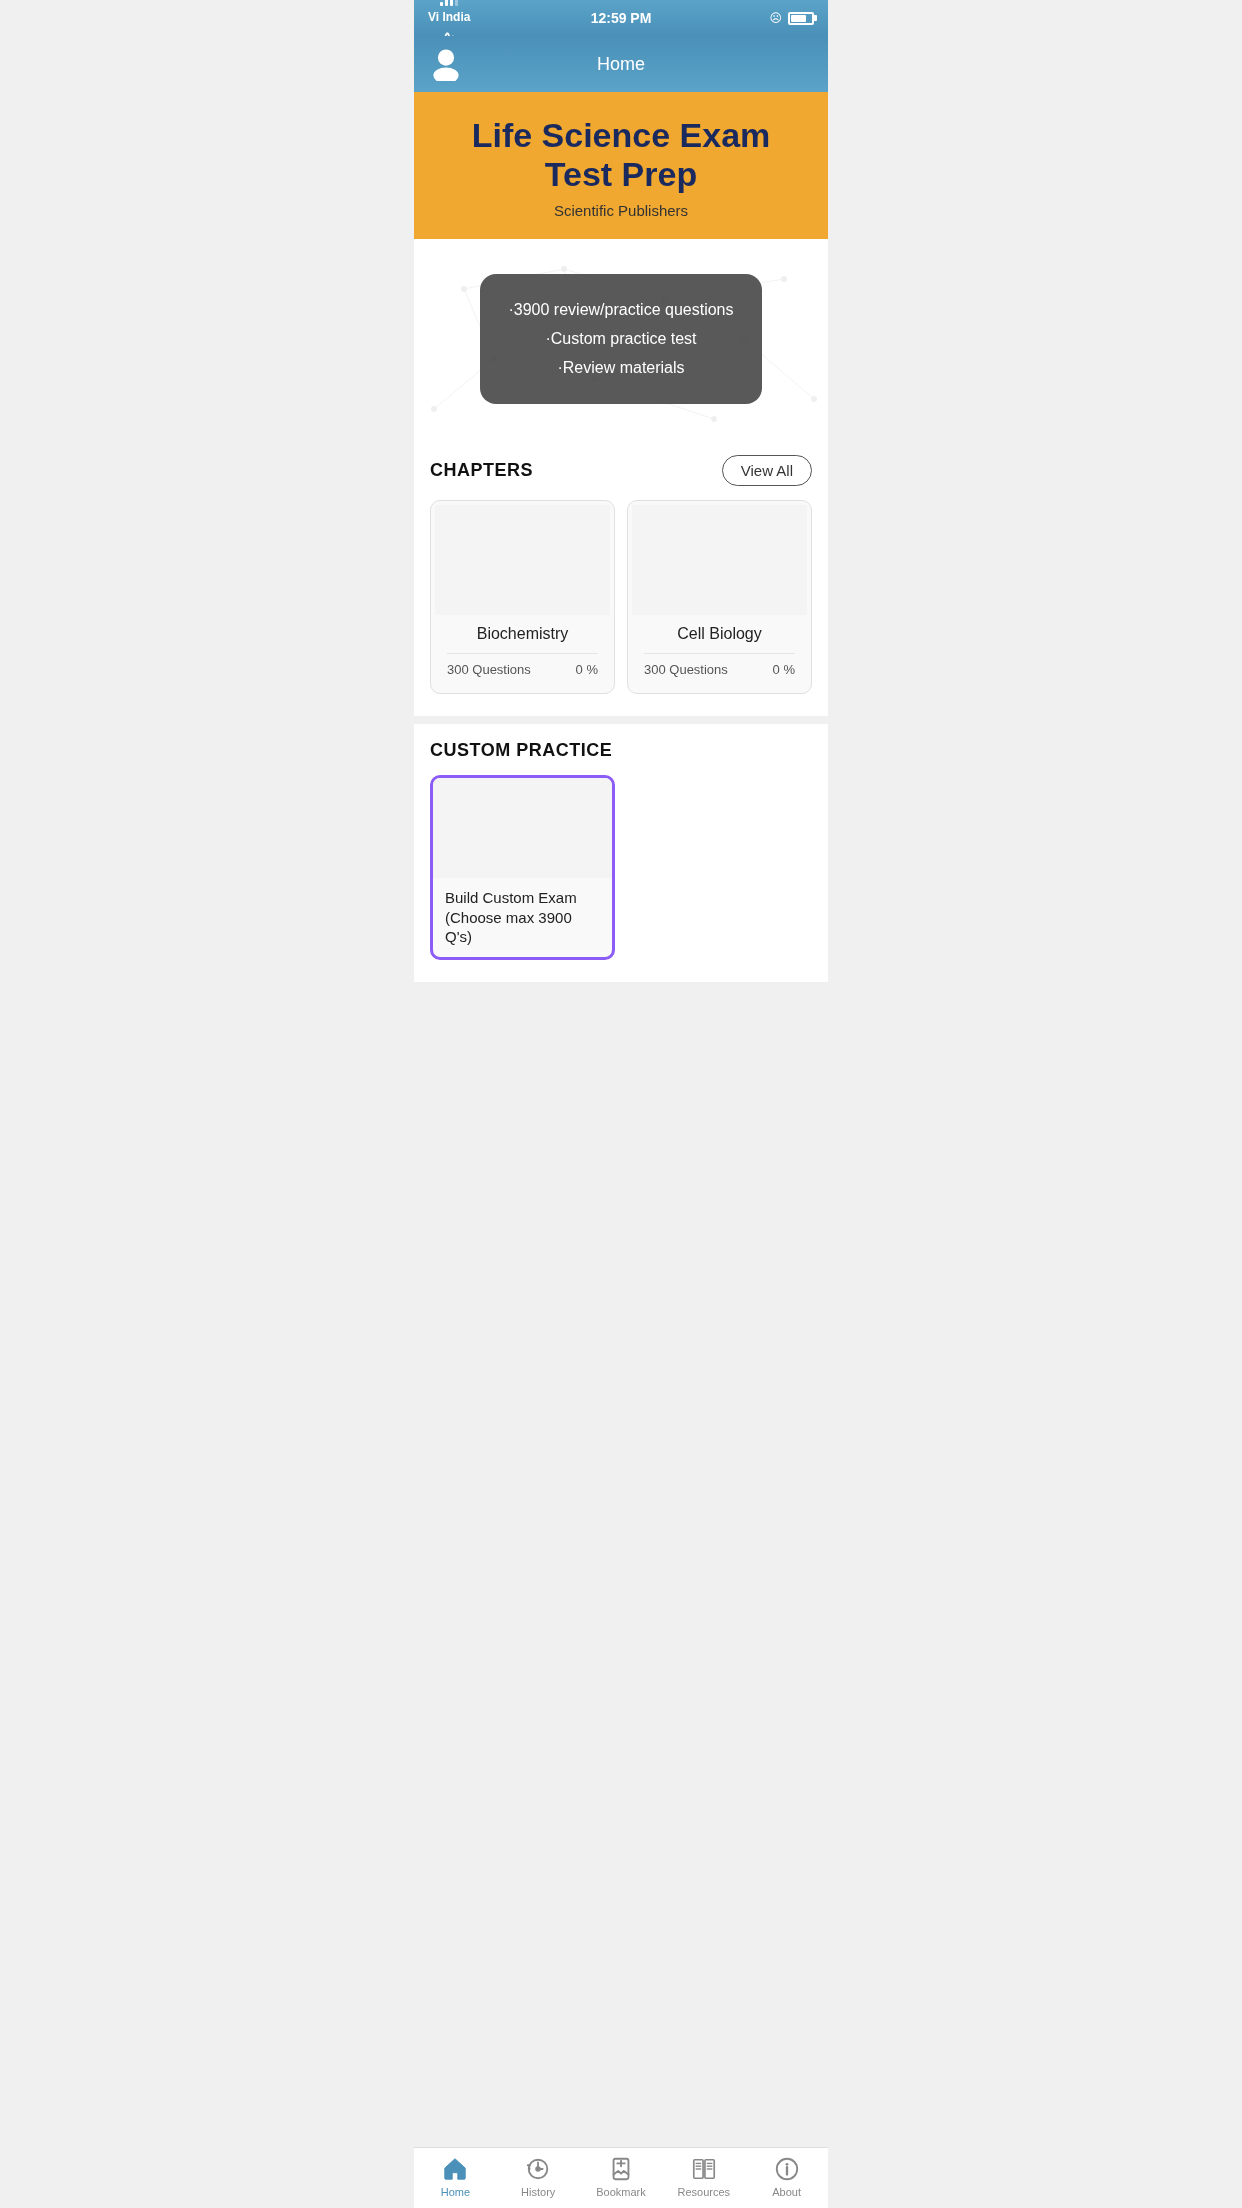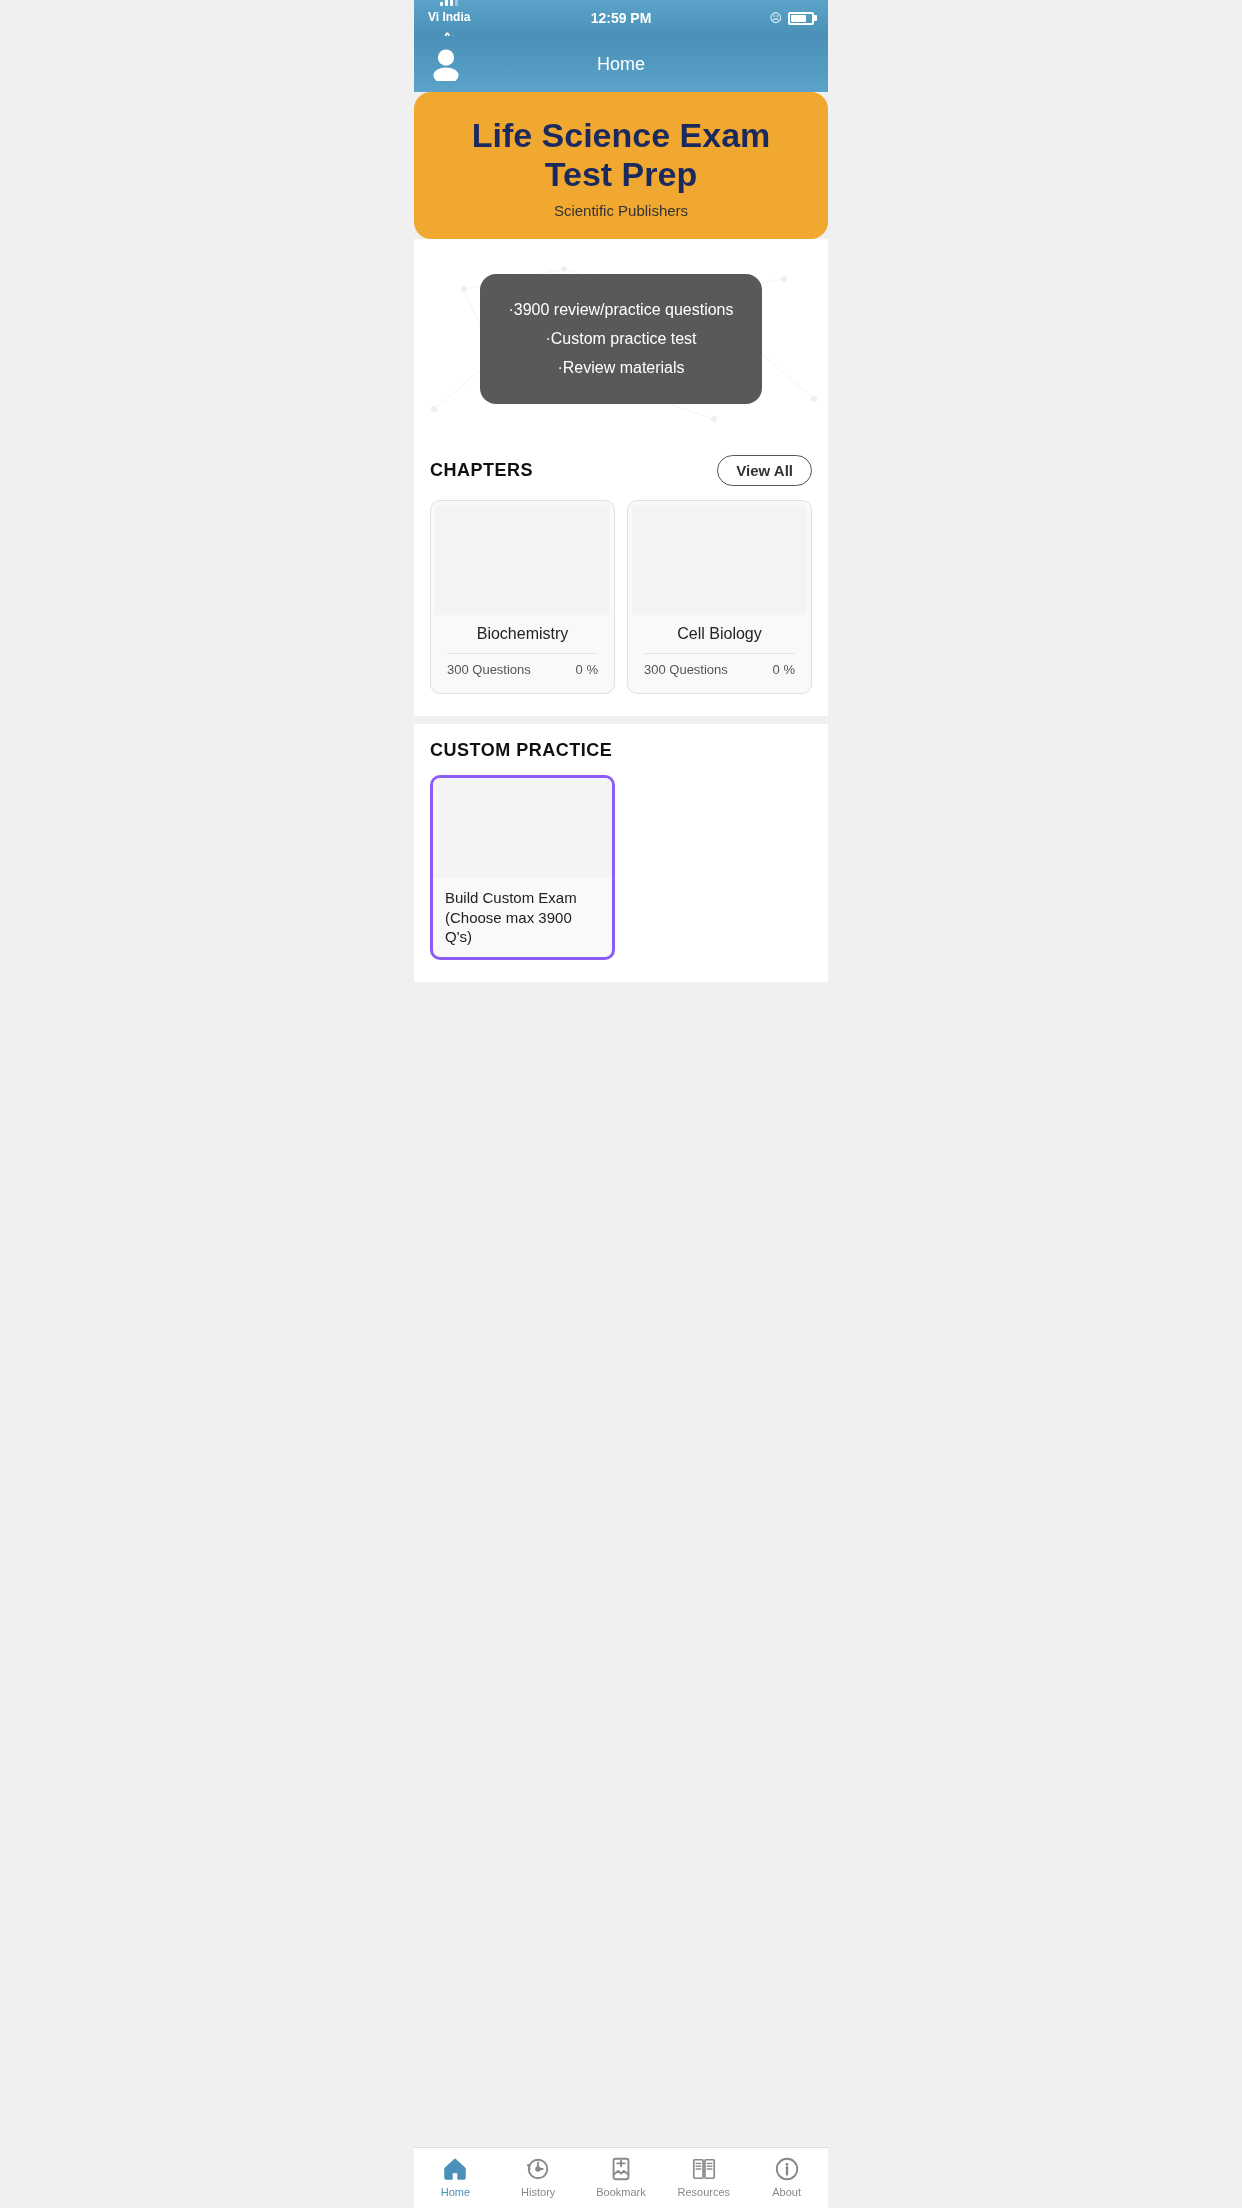--- a/index.html
+++ b/index.html
@@ -118,21 +118,20 @@
       width: 36px;
       height: 36px;
       fill: white;
     }
 
     
     .banner {
       background: #f0a830;
       padding: 24px 20px 20px;
       text-align: center;
-      border-radius: 17px;
     }
     .banner-title {
       color: #1a2a5e;
       font-size: 34px;
       font-weight: 800;
       line-height: 1.15;
       margin-bottom: 8px;
     }
     .banner-subtitle {
       color: #333;
@@ -194,21 +193,21 @@
       letter-spacing: 0.5px;
     }
     .view-all-btn {
       border: 1.5px solid #555;
       border-radius: 20px;
       padding: 6px 18px;
       background: white;
       font-size: 15px;
       color: #333;
       cursor: pointer;
-      font-weight: 700;
+      font-weight: 400;
     }
 
     
     .cards-row {
       display: flex;
       gap: 12px;
       margin-bottom: 14px;
     }
     .chapter-card {
       flex: 1;

